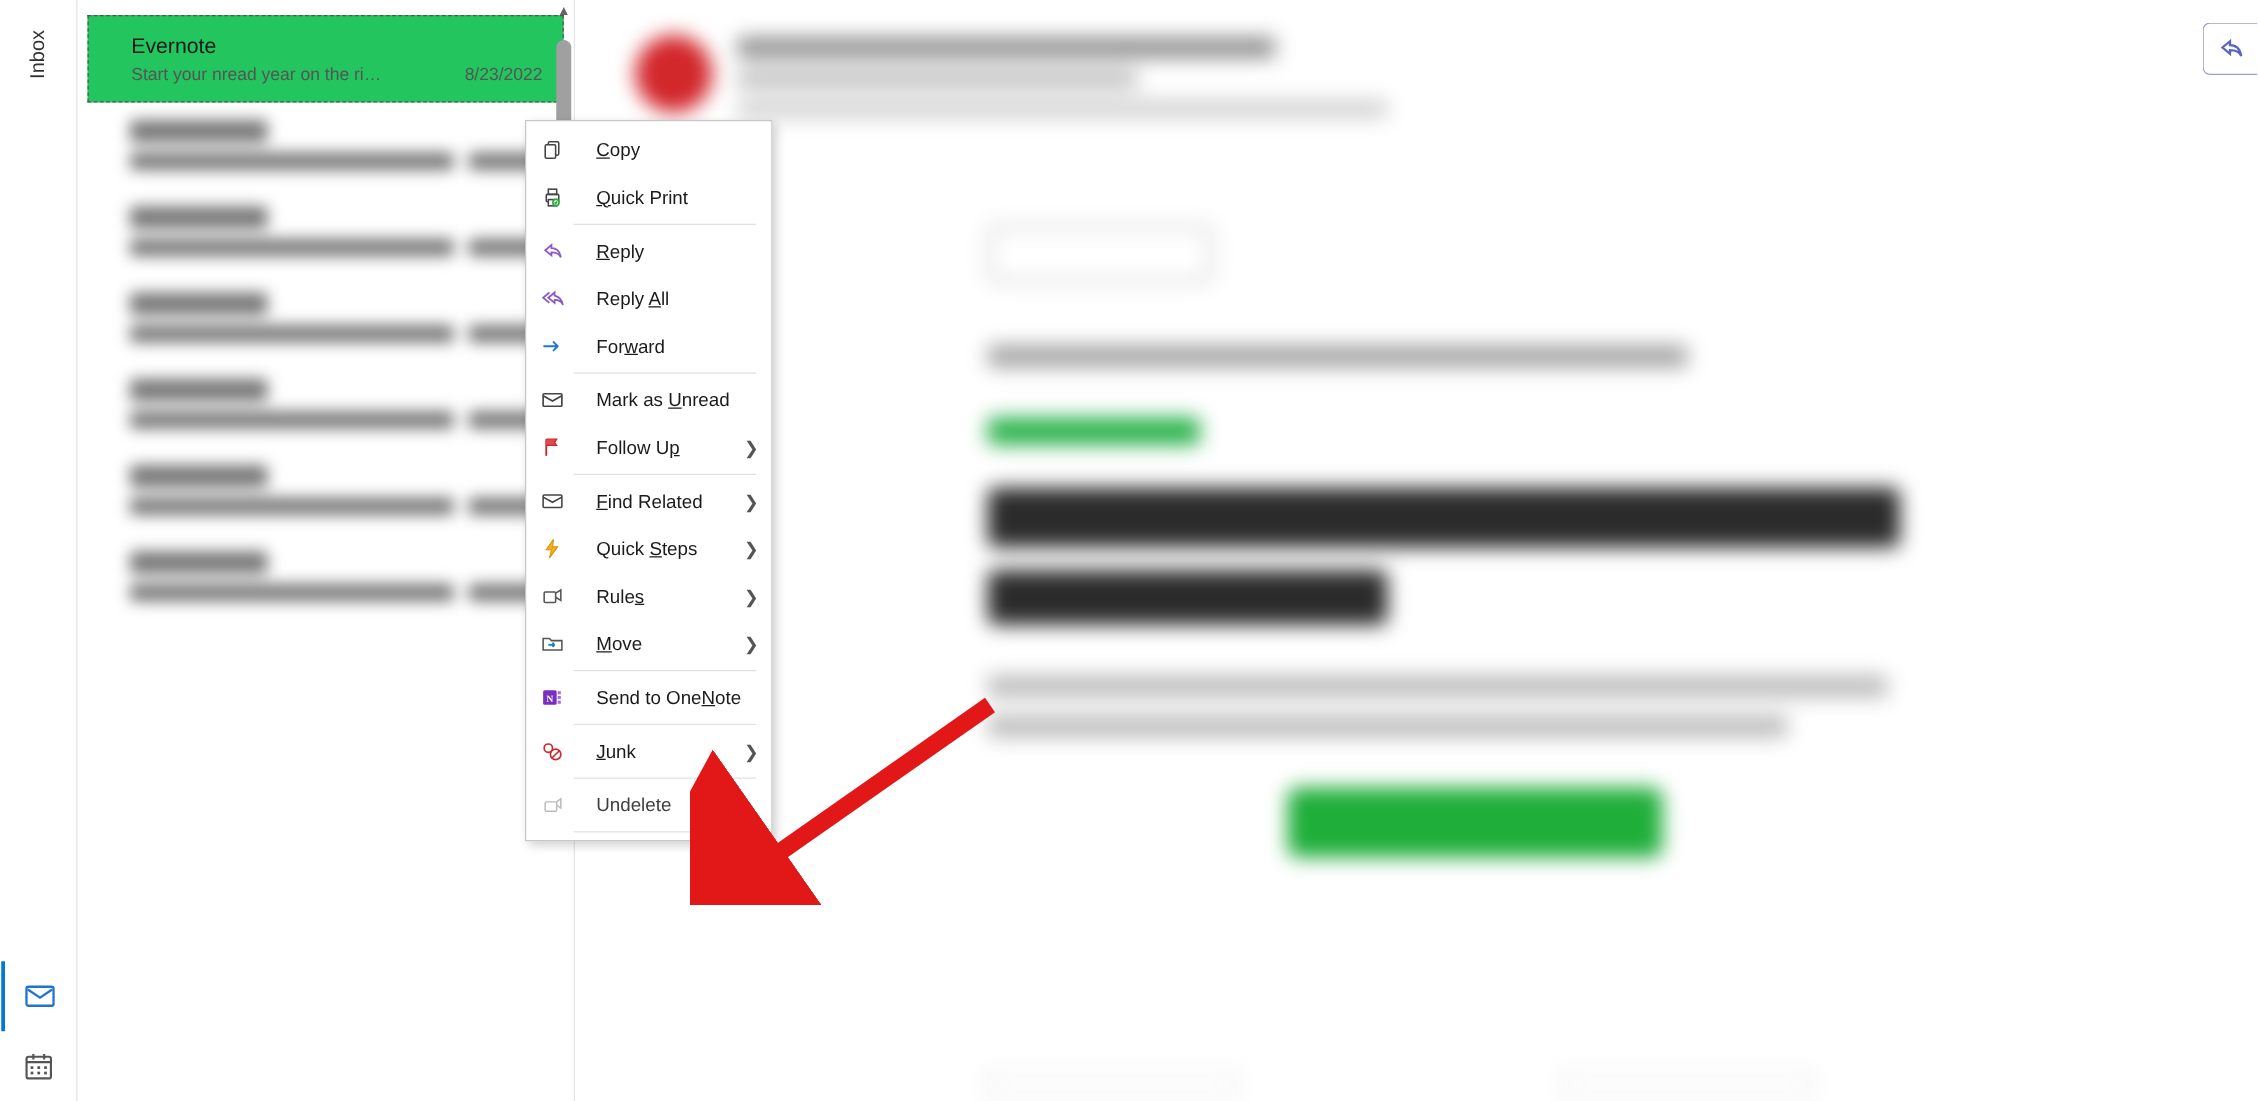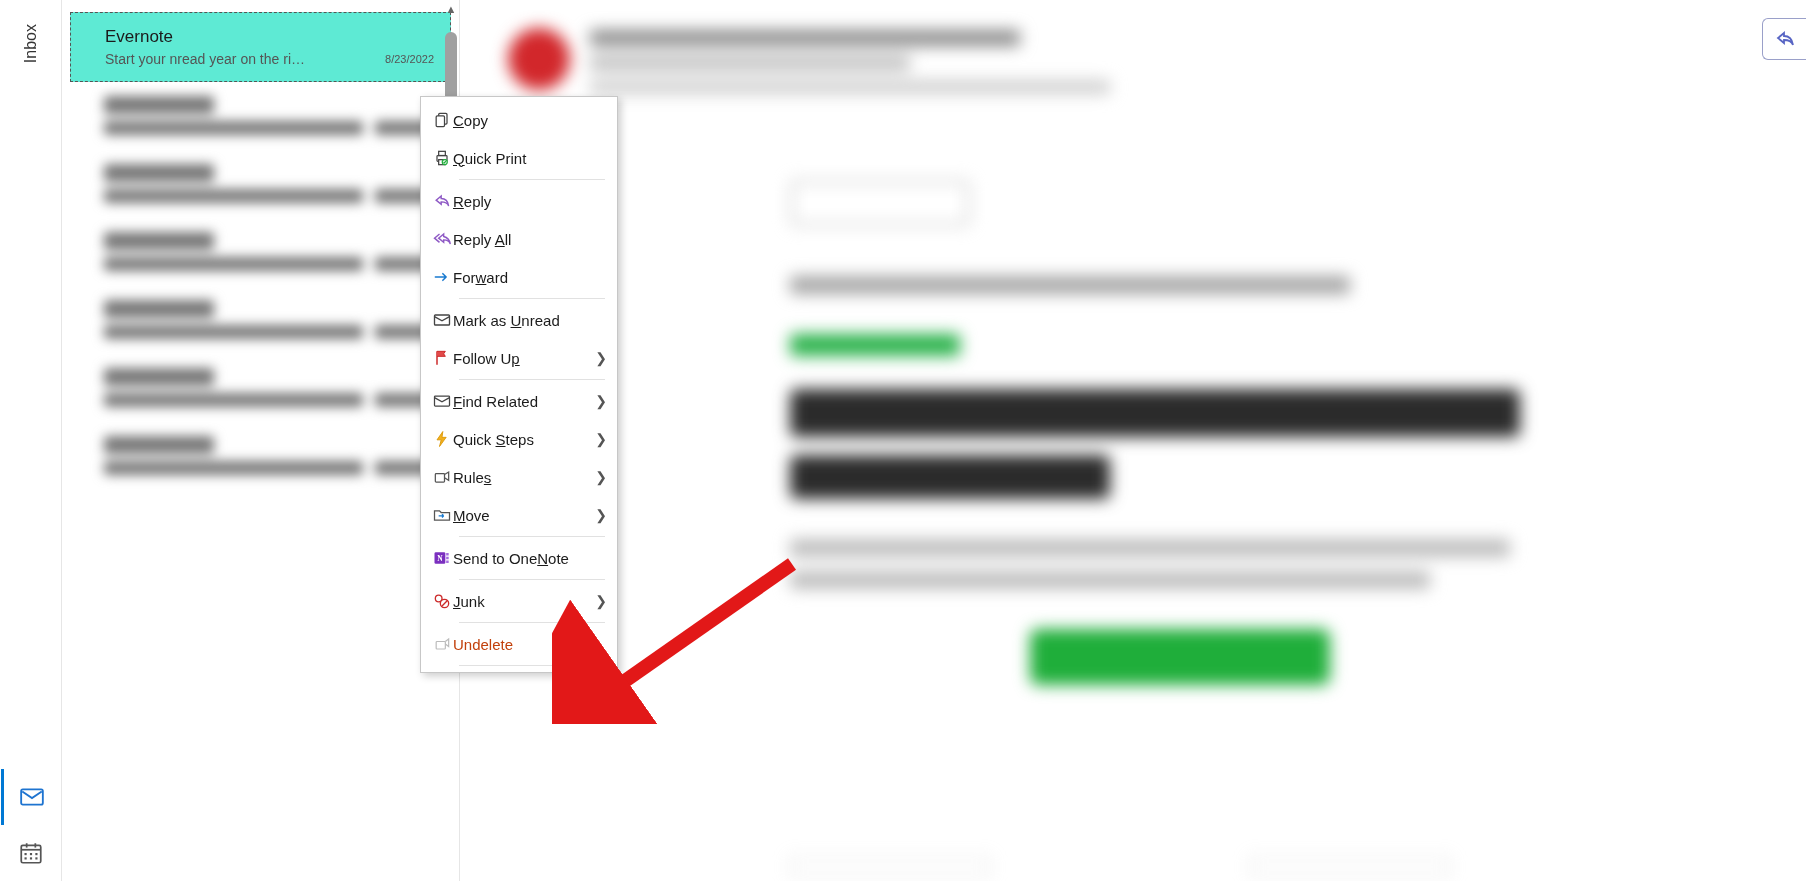--- a/index.html
+++ b/index.html
@@ -28,27 +28,27 @@
       padding-top: 12px;
     }
     .msg-item {
       position: relative;
       margin: 0 8px 0 8px;
       padding: 14px 16px 14px 34px;
       border-bottom: 1px solid transparent;
       cursor: pointer;
     }
     .msg-item.selected {
-      background: #5eead4;
+      background: #22c55e;
       border: 1px dashed #555;
     }
     .msg-item .from { font-size: 17px; color: #1b1b1b; margin-bottom: 4px; }
     .msg-item .row2 { display: flex; align-items: center; gap: 12px; }
     .msg-item .preview { font-size: 14px; color: #555; overflow: hidden; white-space: nowrap; text-overflow: ellipsis; flex: 1; }
-    .msg-item .date { font-size: 11px; color: #555; flex: none; }
+    .msg-item .date { font-size: 14px; color: #555; flex: none; }
     .msg-item.blurred { filter: blur(6px); pointer-events: none; }
     .msg-item.blurred .from, .msg-item.blurred .preview, .msg-item.blurred .date { background: #777; color: transparent; border-radius: 3px; display: inline-block; }
     .msg-item.blurred .from { width: 110px; height: 18px; }
     .msg-item.blurred .preview { width: 200px; height: 14px; }
     .msg-item.blurred .date { width: 60px; height: 14px; }
 
     
     .list-scroll { position: absolute; right: -1px; top: 0; width: 18px; height: 100%; }
     .list-scroll .up-arrow { width: 18px; height: 18px; display:flex; align-items:center; justify-content:center; font-size:11px; color:#666; user-select:none; }
     .list-scroll .thumb { position:absolute; top: 32px; left: 3px; width: 12px; height: 70px; background:#a0a0a0; border-radius:6px; }
@@ -61,27 +61,27 @@
       background: #fff;
       border: 1px solid #c7c7c7;
       box-shadow: 3px 3px 8px rgba(0,0,0,.2);
       padding: 4px 0;
       z-index: 50;
     }
     .cm-item {
       display: flex; align-items: center;
       height: 38px;
       padding: 0 10px 0 10px;
-      gap: 0;
+      gap: 24px;
       cursor: pointer;
       position: relative;
       justify-content: flex-end;
     }
     .cm-item .cm-label { font-size: 15px; color: #1b1b1b; flex:1; white-space:nowrap; }
-    .cm-item.disabled .cm-label { color: #c2410c; }
+    .cm-item.disabled .cm-label { color: #404040; }
     .cm-item .chevron { font-size: 14px; color:#555; }
     .cm-sep { height: 1px; background: #e1e1e1; margin: 2px 12px 2px 38px; }
     .cm-icon { width: 22px; height: 22px; display:inline-flex; align-items:center; justify-content:center; flex:none; }
     .cm-icon svg { width: 20px; height: 20px; }
     .cm-item.hover-archive { background:#f3eceb; }
     
     u { text-decoration: underline; }
 
     
     .reading-pane {

